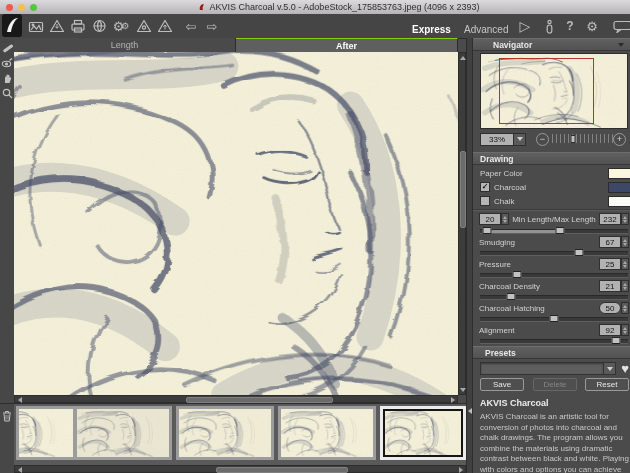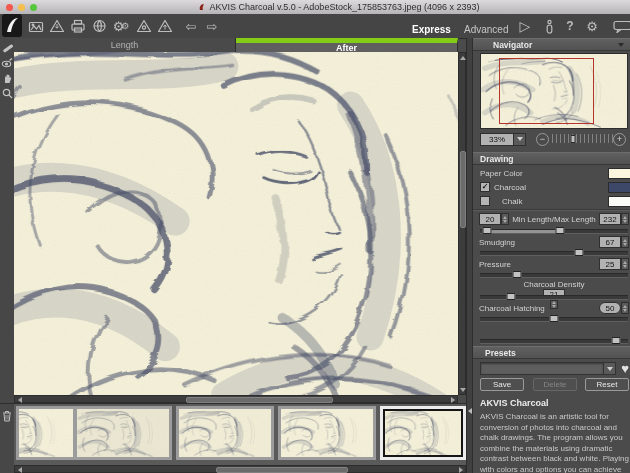--- a/index.html
+++ b/index.html
@@ -17,21 +17,21 @@
   .tbico{height:20px;display:flex;align-items:center;justify-content:center;color:#bdbdbd;}
   .glyph{color:#bdbdbd;}
   .modelbl{font-size:10px;margin:4px 6px;}
   
   #toolstrip{left:0;top:38px;width:14px;height:435px;background:#474747;border-right:1px solid #2e2e2e;}
   .tool{width:14px;height:15px;display:flex;align-items:center;justify-content:center;}
   
   #tabs{left:14px;top:38px;width:444px;height:14px;display:flex;background:#484848;border-bottom:1px solid #262626;}
   .tab{flex:1;display:flex;align-items:center;justify-content:center;font-size:9px;border-right:1px solid #2c2c2c;}
   .tab.inactive{background:#4a4a4a;color:#b3b3b3;}
-  .tab.active{background:#5f5f5f;color:#ffffff;font-weight:bold;border-top:5px solid #84cc16;}
+  .tab.active{background:#5f5f5f;color:#ffffff;font-weight:bold;border-top:1px solid #84cc16;}
   
   #canvas{left:14px;top:52px;width:444px;height:343px;background:#f7f3da;overflow:hidden;}
   
   .sbtrack{background:#3c3c3c;border:1px solid #2d2d2d;box-sizing:border-box;}
   .sbthumb{background:#6b6b6b;border:1px solid #808080;border-radius:2px;}
   .arr{width:0;height:0;}
   .arr-up{border-left:3px solid transparent;border-right:3px solid transparent;border-bottom:4px solid #a8a8a8;}
   .arr-down{border-left:3px solid transparent;border-right:3px solid transparent;border-top:4px solid #a8a8a8;}
   .arr-left{border-top:3px solid transparent;border-bottom:3px solid transparent;border-right:4px solid #a8a8a8;}
   .arr-right{border-top:3px solid transparent;border-bottom:3px solid transparent;border-left:4px solid #a8a8a8;}
@@ -371,21 +371,21 @@
       <span class="lbl">Paper Color</span>
       <div class="swatch" style="background: rgb(251, 247, 222);"></div>
     </div>
     <div class="abs flex" style="left:7px;top:143px;width:149px;height:12px;">
       <span class="cb">✓</span>
       <span class="lbl" style="margin-left:4px;">Charcoal</span>
       <div class="swatch" style="background: rgb(61, 71, 103);"></div>
     </div>
     <div class="abs flex" style="left:7px;top:157px;width:149px;height:12px;">
       <span class="cb"></span>
-      <span class="lbl" style="margin-left:12px;">Chalk</span>
+      <span class="lbl" style="margin-left:4px;">Chalk</span>
       <div class="swatch" style="background: rgb(251, 251, 248);"></div>
     </div>
     <div class="abs" style="left:0;top:171px;width:158px;border-top:1px solid #3a3a3a;border-bottom:1px solid #5c5c5c;"></div>
 
     <div class="abs flex" style="left:6px;top:175px;width:150px;height:12px;">
       <div class="valbox" style="width:22px;height:12px;">20</div>
       <div class="spin">
           <span class="arr arr-up"></span>
           <span class="arr arr-down"></span>
         </div>
@@ -419,21 +419,21 @@
       <div class="valbox" style="width:22px;height:12px;">25</div>
       <div class="spin">
           <span class="arr arr-up"></span>
           <span class="arr arr-down"></span>
         </div>
     </div>
     <div class="strack" style="left:7px;top:235px;width:148px;">
       <div class="shandle" style="left: 25%;"></div>
     </div>
 
-    <div class="abs flex" style="left:6px;top:242px;width:150px;height:12px;flex-direction:column;">
+    <div class="abs flex" style="left:6px;top:242px;width:150px;height:12px;">
       <span class="lbl" style="flex:1;">Charcoal Density</span>
       <div class="valbox" style="width:22px;height:12px;">21</div>
       <div class="spin">
           <span class="arr arr-up"></span>
           <span class="arr arr-down"></span>
         </div>
     </div>
     <div class="strack" style="left:7px;top:257px;width:148px;">
       <div class="shandle" style="left: 21%;"></div>
     </div>
@@ -443,20 +443,28 @@
       <div class="valbox" style="width:22px;height:12px;border-radius:6px;">50</div>
       <div class="spin">
           <span class="arr arr-up"></span>
           <span class="arr arr-down"></span>
         </div>
     </div>
     <div class="strack" style="left:7px;top:279px;width:148px;">
       <div class="shandle" style="left: 50%;"></div>
     </div>
 
+    <div class="abs flex" style="left:6px;top:286px;width:150px;height:12px;">
+      <span class="lbl" style="flex:1;">Alignment</span>
+      <div class="valbox" style="width:22px;height:12px;">92</div>
+      <div class="spin">
+          <span class="arr arr-up"></span>
+          <span class="arr arr-down"></span>
+        </div>
+    </div>
     <div class="strack" style="left:7px;top:301px;width:148px;">
       <div class="shandle" style="left: 92%;"></div>
     </div>
 
     <div class="hdr" style="top:308px;padding-left:12px;">
       <span>Presets</span>
     </div>
     <div class="abs flex" style="left:7px;top:324px;width:149px;height:13px;">
       <div style="flex:1;height:13px;background:#5e5e5e;border:1px solid #333;box-shadow:inset 0 1px 2px #3a3a3a;box-sizing:border-box;"></div>
       <div class="flex" style="width:12px;height:13px;background:#5a5a5a;border:1px solid #333;border-left:none;justify-content:center;box-sizing:border-box;">

